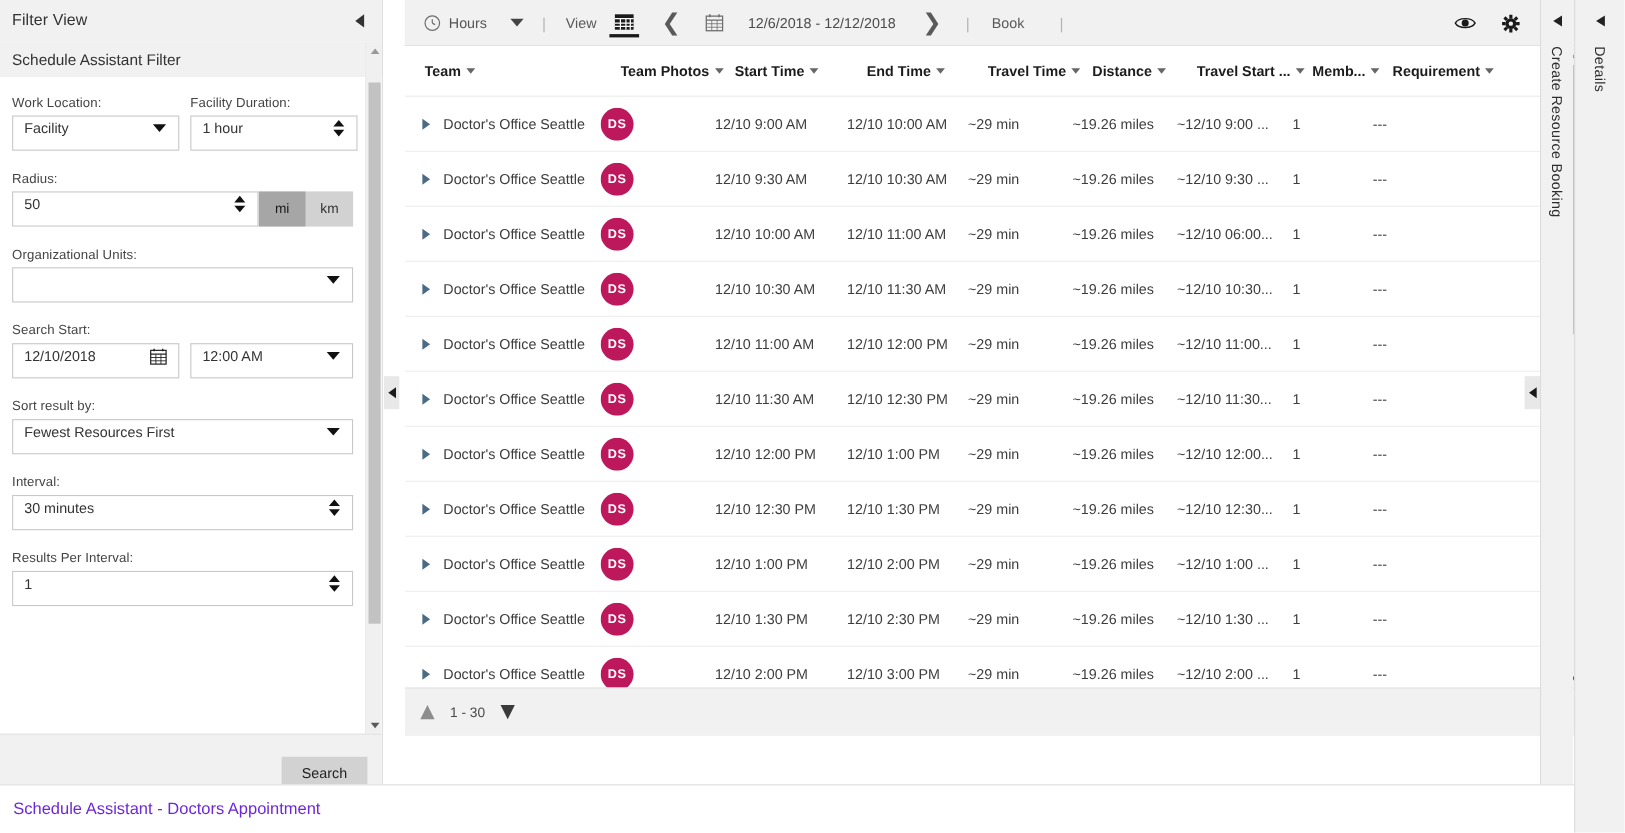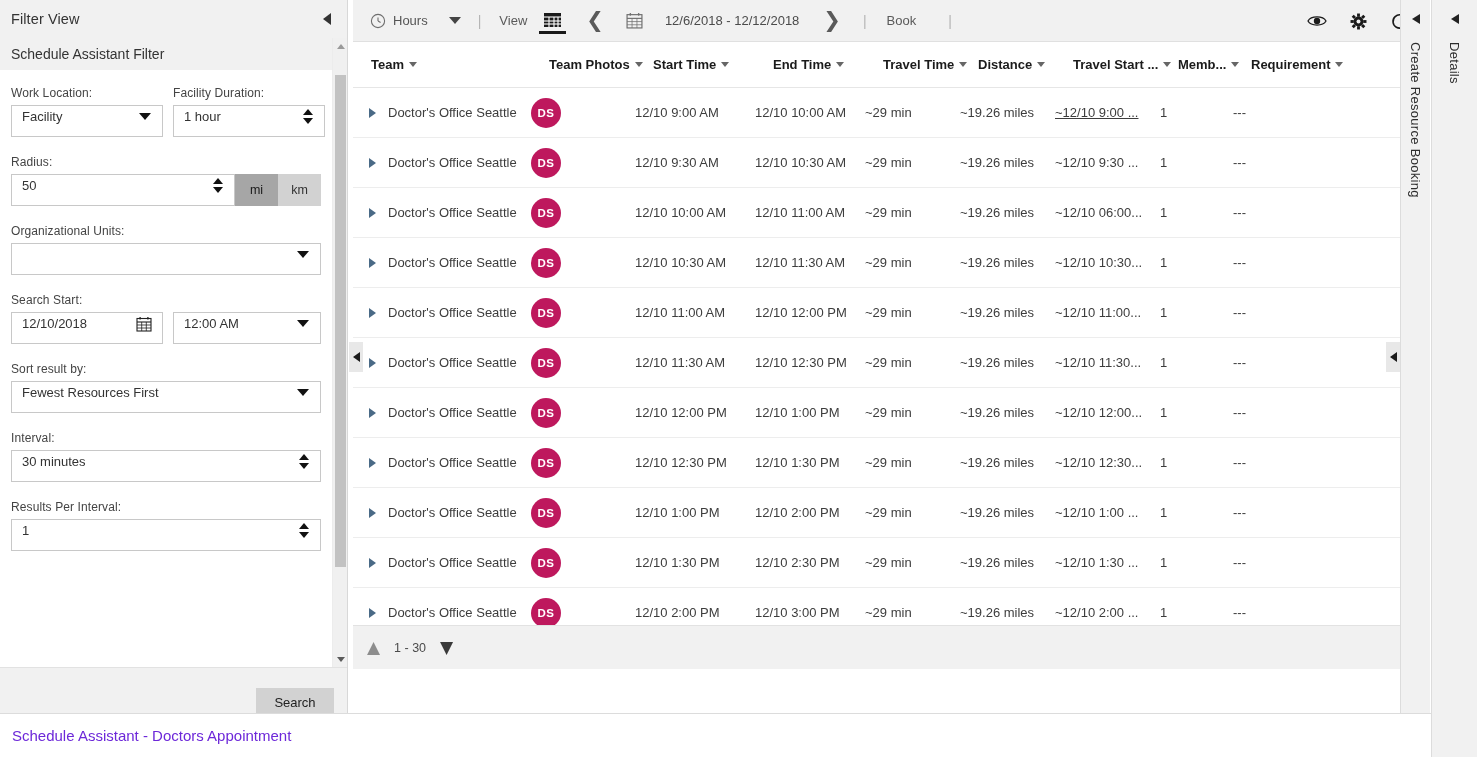--- a/index.html
+++ b/index.html
@@ -175,21 +175,21 @@
   .split-arrow i {
     width: 0; height: 0;
     border-top: 5px solid transparent;
     border-bottom: 5px solid transparent;
     border-right: 7px solid #1a1a1a;
   }
 
   
   #main {
     position: absolute;
-    left: 353px; top: 0;
+    left: 368px; top: 0;
     width: 1070px; height: 713px;
     background: #ffffff;
   }
   .toolbar {
     height: 42px;
     background: #f1f1f1;
     border-bottom: 1px solid #e0e0e0;
     display: flex; align-items: center;
     padding-left: 10px;
     position: relative;
@@ -594,21 +594,21 @@
           <div class="tr">
             <i class="row-expand"></i>
             <div class="td" style="width: 143px;">Doctor's Office Seattle</div>
             <div class="td" style="width: 104px;">
               <span class="avatar">DS</span>
             </div>
             <div class="td" style="width: 120px;">12/10 9:00 AM</div>
             <div class="td" style="width: 110px;">12/10 10:00 AM</div>
             <div class="td" style="width: 95px;">~29 min</div>
             <div class="td" style="width: 95px;">~19.26 miles</div>
-            <div class="td" style="width: 105px; text-decoration: underline;">~12/10 9:00 ...</div>
+            <div class="td" style="width: 105px;">~12/10 9:00 ...</div>
             <div class="td" style="width: 73px;">1</div>
             <div class="td" style="width: 115px;">---</div>
           </div>
           <div class="tr">
             <i class="row-expand"></i>
             <div class="td" style="width: 143px;">Doctor's Office Seattle</div>
             <div class="td" style="width: 104px;">
               <span class="avatar">DS</span>
             </div>
             <div class="td" style="width: 120px;">12/10 9:30 AM</div>

